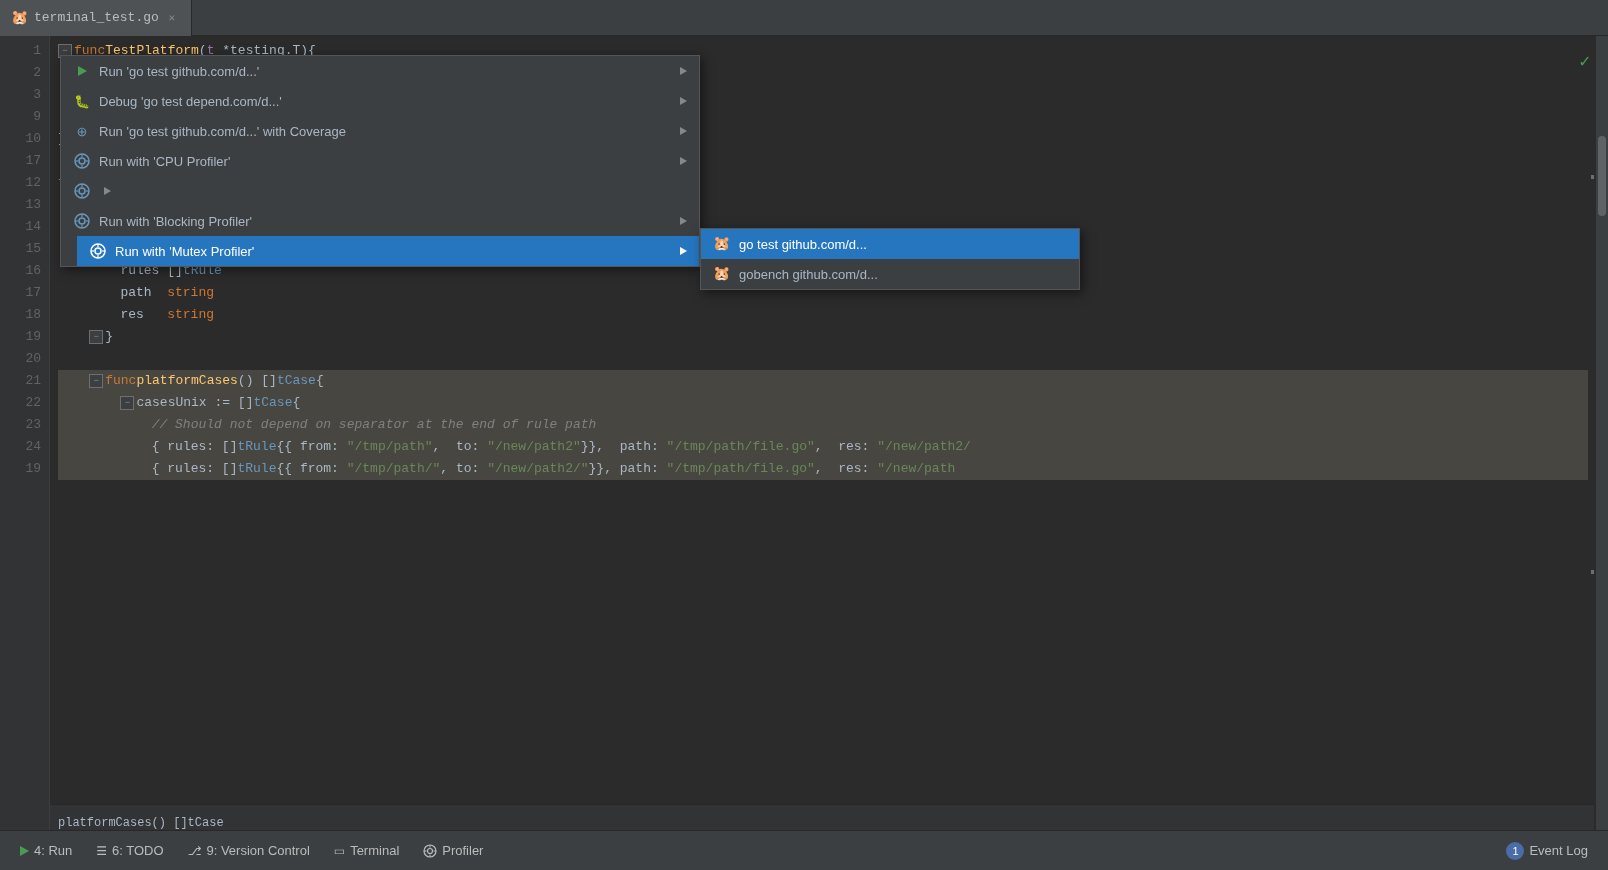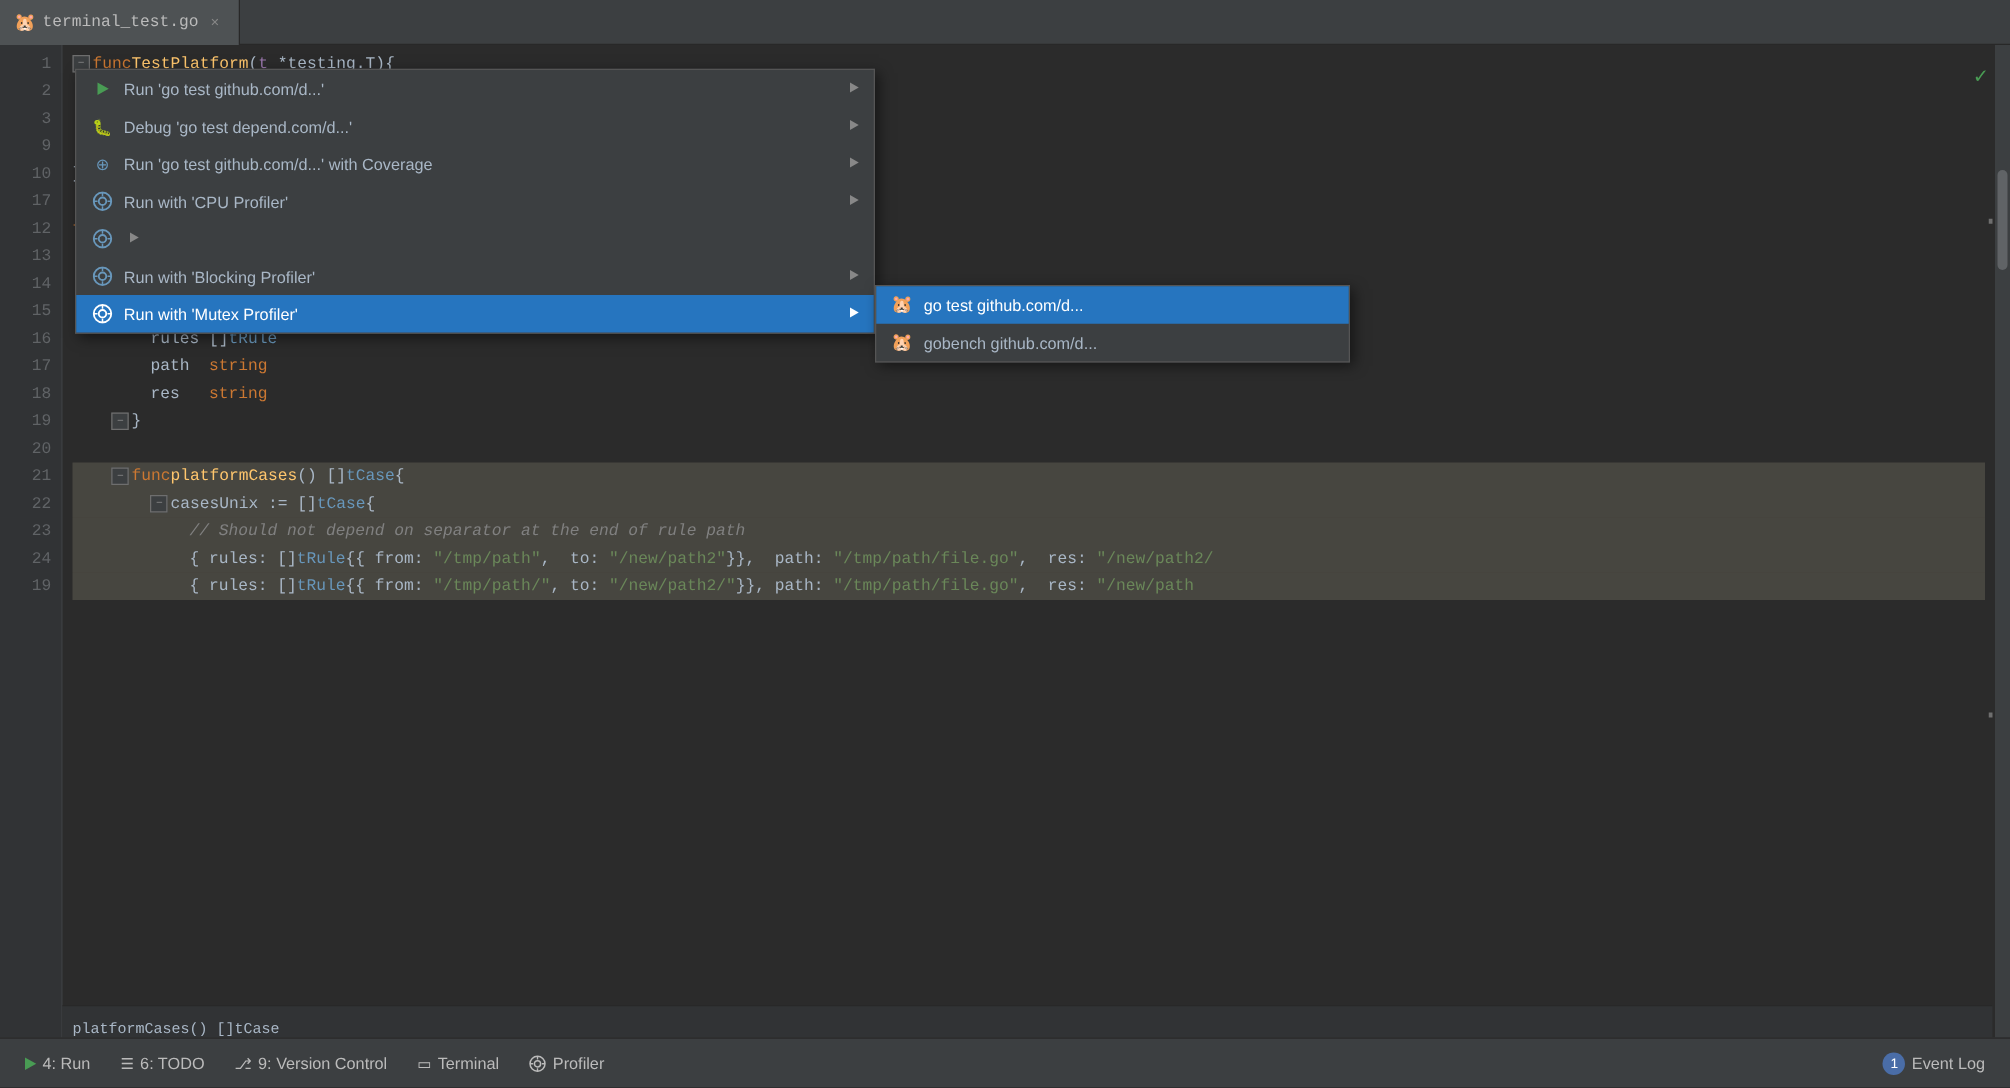--- a/index.html
+++ b/index.html
@@ -153,20 +153,21 @@
       cursor: pointer;
       gap: 8px;
       height: 30px;
       color: #a9b7c6;
       font-size: 13px;
       font-family: 'Segoe UI', Arial, sans-serif;
     }
     .menu-item.active {
       background: #2675bf;
       color: #ffffff;
+      margin-left: 16px;
     }
     .menu-item .menu-icon {
       width: 18px;
       height: 18px;
       flex-shrink: 0;
       display: flex;
       align-items: center;
       justify-content: center;
     }
     .menu-item .menu-label {

